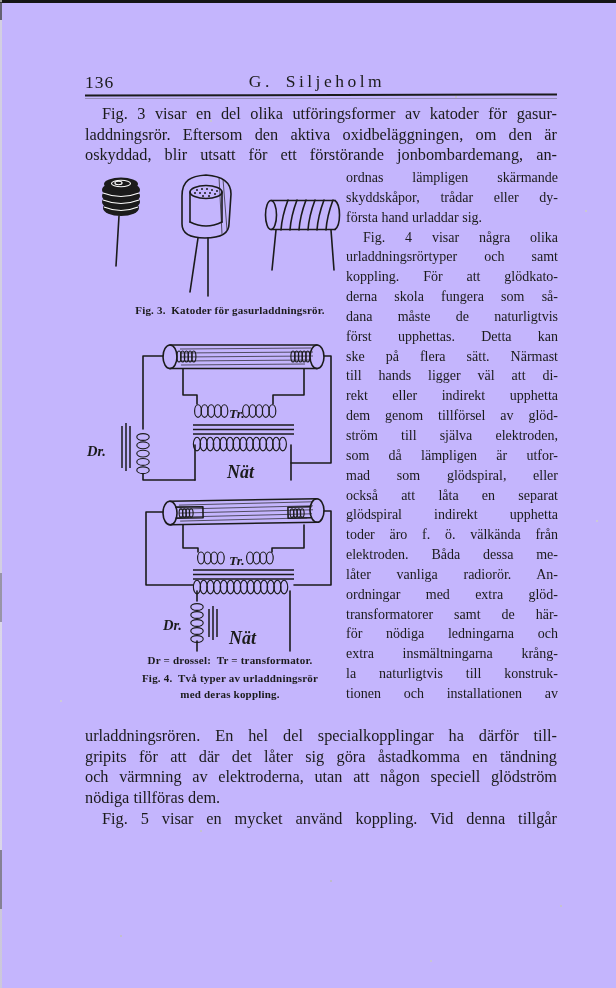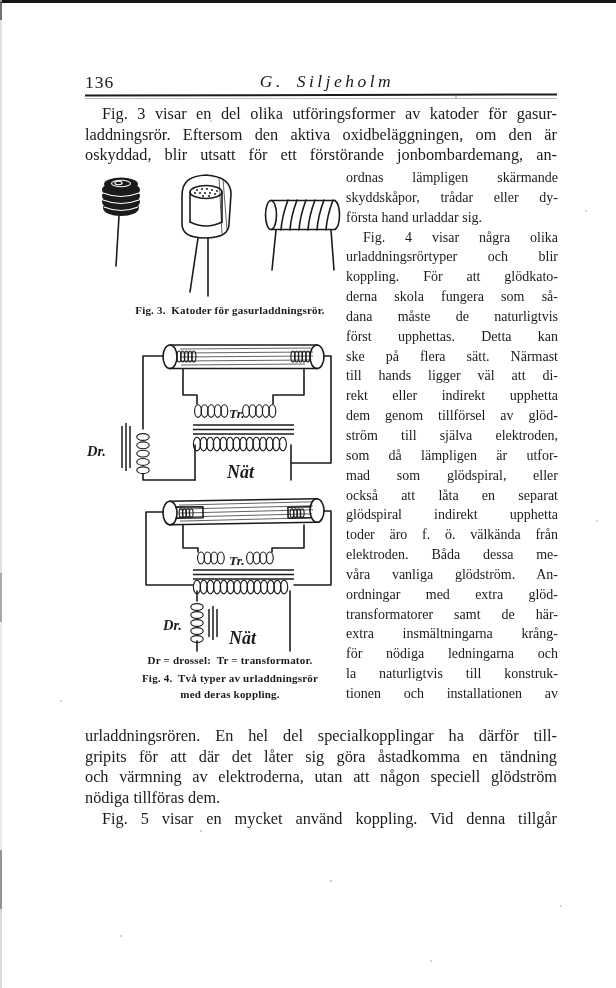--- a/index.html
+++ b/index.html
@@ -1,32 +1,32 @@
 <!DOCTYPE html>
 <html><head>
 <meta charset="utf-8">
 <style>
   html,body{margin:0;padding:0;background:#e8e8e8;}
   .page{
     position:relative;width:616px;height:988px;margin:0 auto;
-    background:#ffffff;overflow:hidden;
+    background:#c4b5fd;overflow:hidden;
     font-family:"Liberation Serif","DejaVu Serif",serif;
     color:#1b1b1b;
   }
   .noise{position:absolute;left:0;top:0;width:2px;height:2px;background:#b5b5b5;opacity:.8;
     box-shadow:210px 120px #c9c9c9,455px 96px #c2c2c2,585px 210px #cccccc,
     330px 880px #bdbdbd,560px 905px #c6c6c6,120px 935px #c2c2c2,
     60px 700px #d0d0d0,596px 520px #cfcfcf,430px 960px #c9c9c9,200px 830px #c4c4c4;}
   .edge-top{position:absolute;left:0;top:0;width:616px;height:3px;background:#151515;}
   .edge-left{position:absolute;left:0;top:0;width:2px;height:988px;opacity:.75;
     background:linear-gradient(#444 0 2%,#d8d8d8 2% 58%,#8a8a8a 58% 63%,#e2e2e2 63% 86%,#707070 86% 92%,#cfcfcf 92% 100%);}
   
   .pagenum{position:absolute;left:85px;top:72px;font-size:17.5px;letter-spacing:1px;}
-  .runtitle{position:absolute;left:91px;top:71px;width:472px;text-align:center;
-    font-size:17.5px;font-style:italic;letter-spacing:3.5px;word-spacing:5px;}
+  .runtitle{position:absolute;left:81px;top:71px;width:472px;text-align:center;
+    font-size:17.5px;letter-spacing:3.5px;word-spacing:5px;}
   .headrule{position:absolute;left:85px;top:94px;width:472px;height:2.4px;background:#1b1b1b;
     transform:rotate(-0.15deg);}
   .headrule2{position:absolute;left:85px;top:98px;width:472px;height:.6px;background:#555;opacity:.4;}
   
   .textblock{position:absolute;line-height:20.6px;font-size:16.3px;}
   .tb-para1{left:85px;top:104px;width:472px;}
   .tb-col{left:346px;top:168px;width:212px;font-size:14px;line-height:19.85px;}
   .tb-bottom{left:85px;top:726px;width:472px;line-height:20.7px;}
   .tline{text-align:justify;text-align-last:justify;white-space:normal;}
   .tline.end{text-align-last:left;}
@@ -319,41 +319,41 @@
 
   <div class="cap legend4">Dr = drossel: Tr = transformator.</div>
   <div class="cap cap4a">Fig. 4. Två typer av urladdningsrör</div>
   <div class="cap cap4b">med deras koppling.</div>
 
   <div class="textblock tb-col">
       <div class="tline">ordnas lämpligen skärmande</div>
       <div class="tline">skyddskåpor, trådar eller dy-</div>
       <div class="tline end">första hand urladdar sig.</div>
       <div class="tline indent">Fig. 4 visar några olika</div>
-      <div class="tline">urladdningsrörtyper och blir</div>
+      <div class="tline">urladdningsrörtyper och samt</div>
       <div class="tline">koppling. För att glödkato-</div>
       <div class="tline">derna skola fungera som så-</div>
       <div class="tline">dana måste de naturligtvis</div>
       <div class="tline">först upphettas. Detta kan</div>
       <div class="tline">ske på flera sätt. Närmast</div>
       <div class="tline">till hands ligger väl att di-</div>
       <div class="tline">rekt eller indirekt upphetta</div>
       <div class="tline">dem genom tillförsel av glöd-</div>
       <div class="tline">ström till själva elektroden,</div>
       <div class="tline">som då lämpligen är utfor-</div>
       <div class="tline">mad som glödspiral, eller</div>
       <div class="tline">också att låta en separat</div>
       <div class="tline">glödspiral indirekt upphetta</div>
       <div class="tline">toder äro f. ö. välkända från</div>
       <div class="tline">elektroden. Båda dessa me-</div>
-      <div class="tline">våra vanliga glödström. An-</div>
+      <div class="tline">låter vanliga radiorör. An-</div>
       <div class="tline">ordningar med extra glöd-</div>
       <div class="tline">transformatorer samt de här-</div>
+      <div class="tline">för nödiga ledningarna och</div>
       <div class="tline">extra insmältningarna krång-</div>
-      <div class="tline">för nödiga ledningarna och</div>
       <div class="tline">la naturligtvis till konstruk-</div>
       <div class="tline">tionen och installationen av</div>
     </div>
 
   <div class="textblock tb-bottom">
       <div class="tline">urladdningsrören. En hel del specialkopplingar ha därför till-</div>
       <div class="tline">gripits för att där det låter sig göra åstadkomma en tändning</div>
       <div class="tline">och värmning av elektroderna, utan att någon speciell glödström</div>
       <div class="tline end">nödiga tillföras dem.</div>
       <div class="tline indent">Fig. 5 visar en mycket använd koppling. Vid denna tillgår</div>

